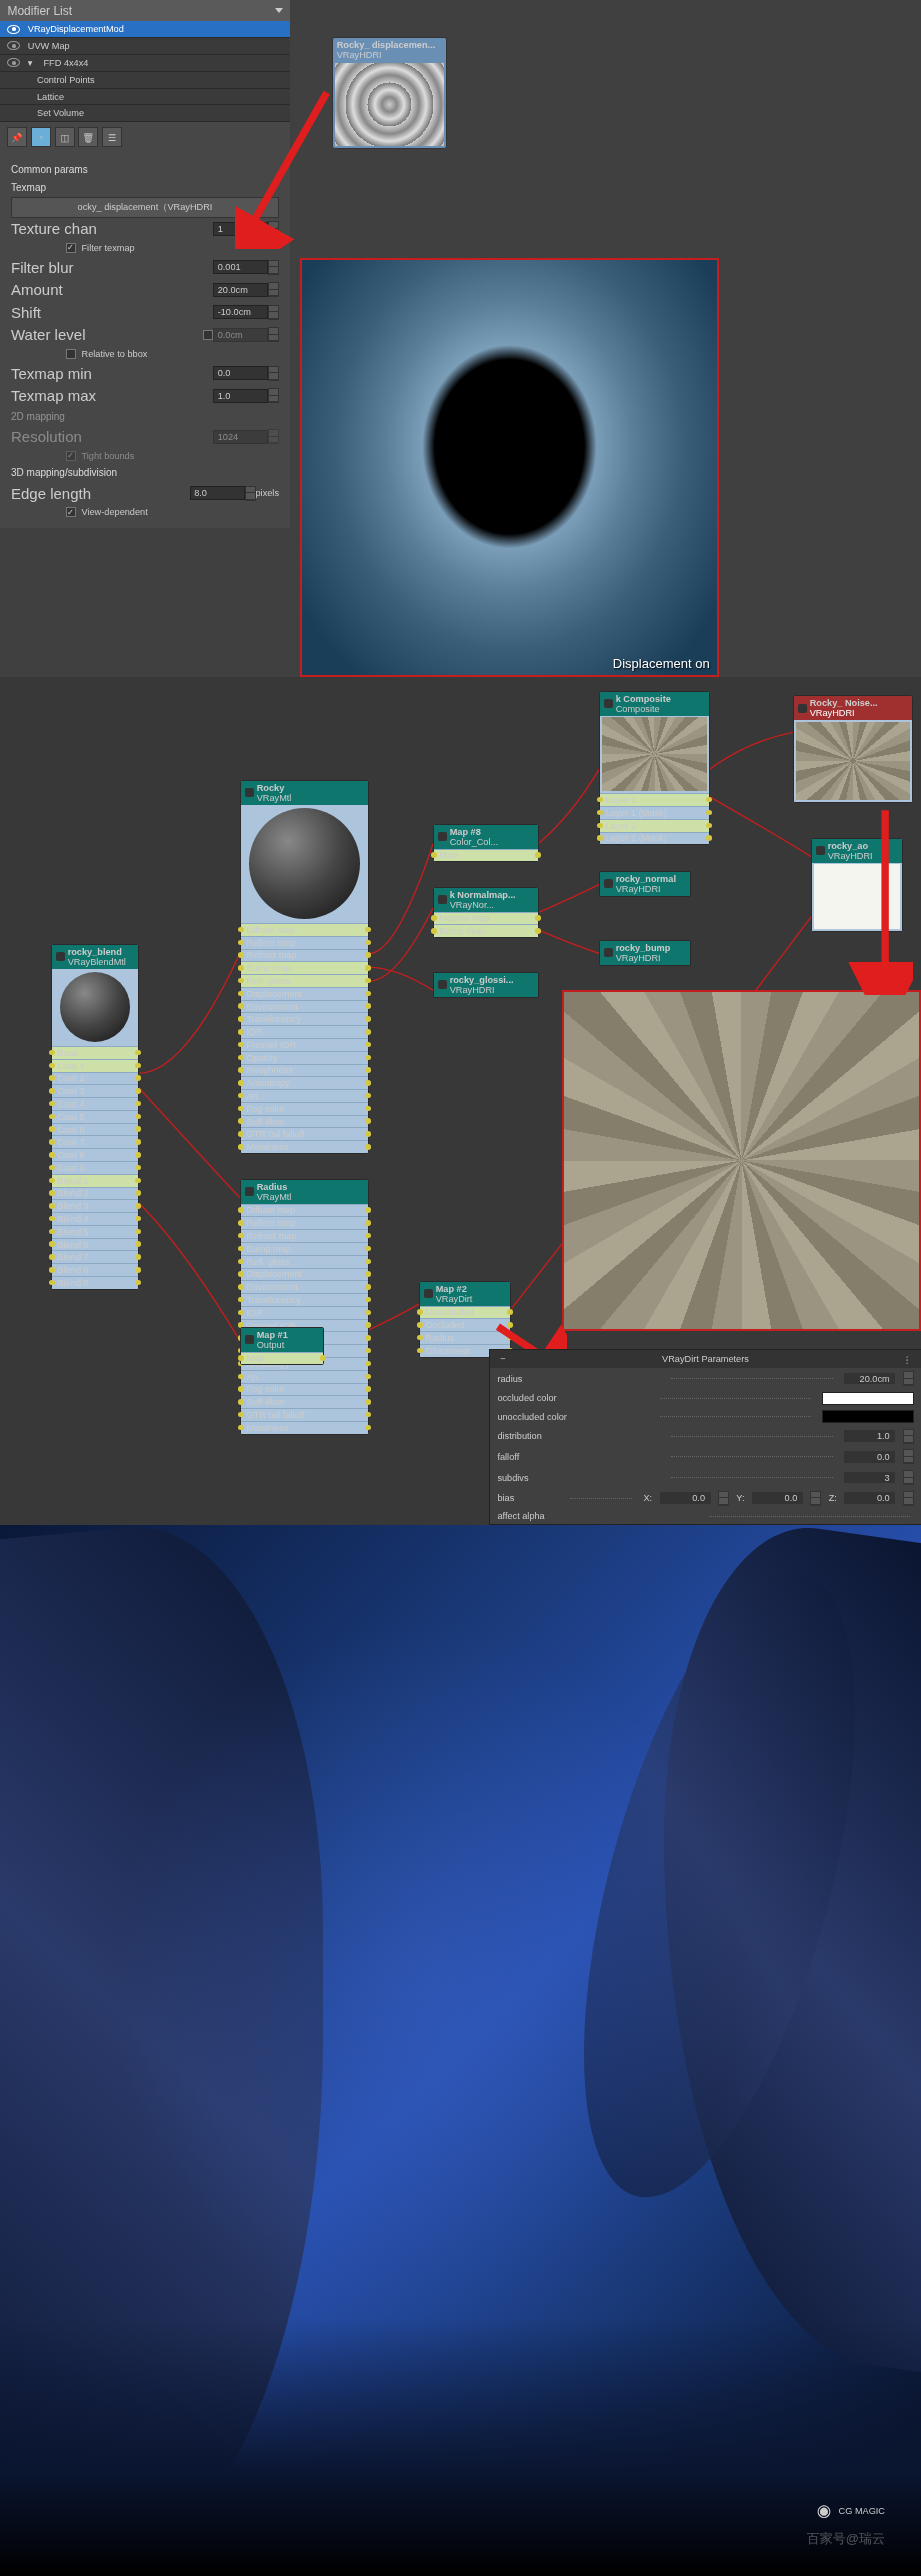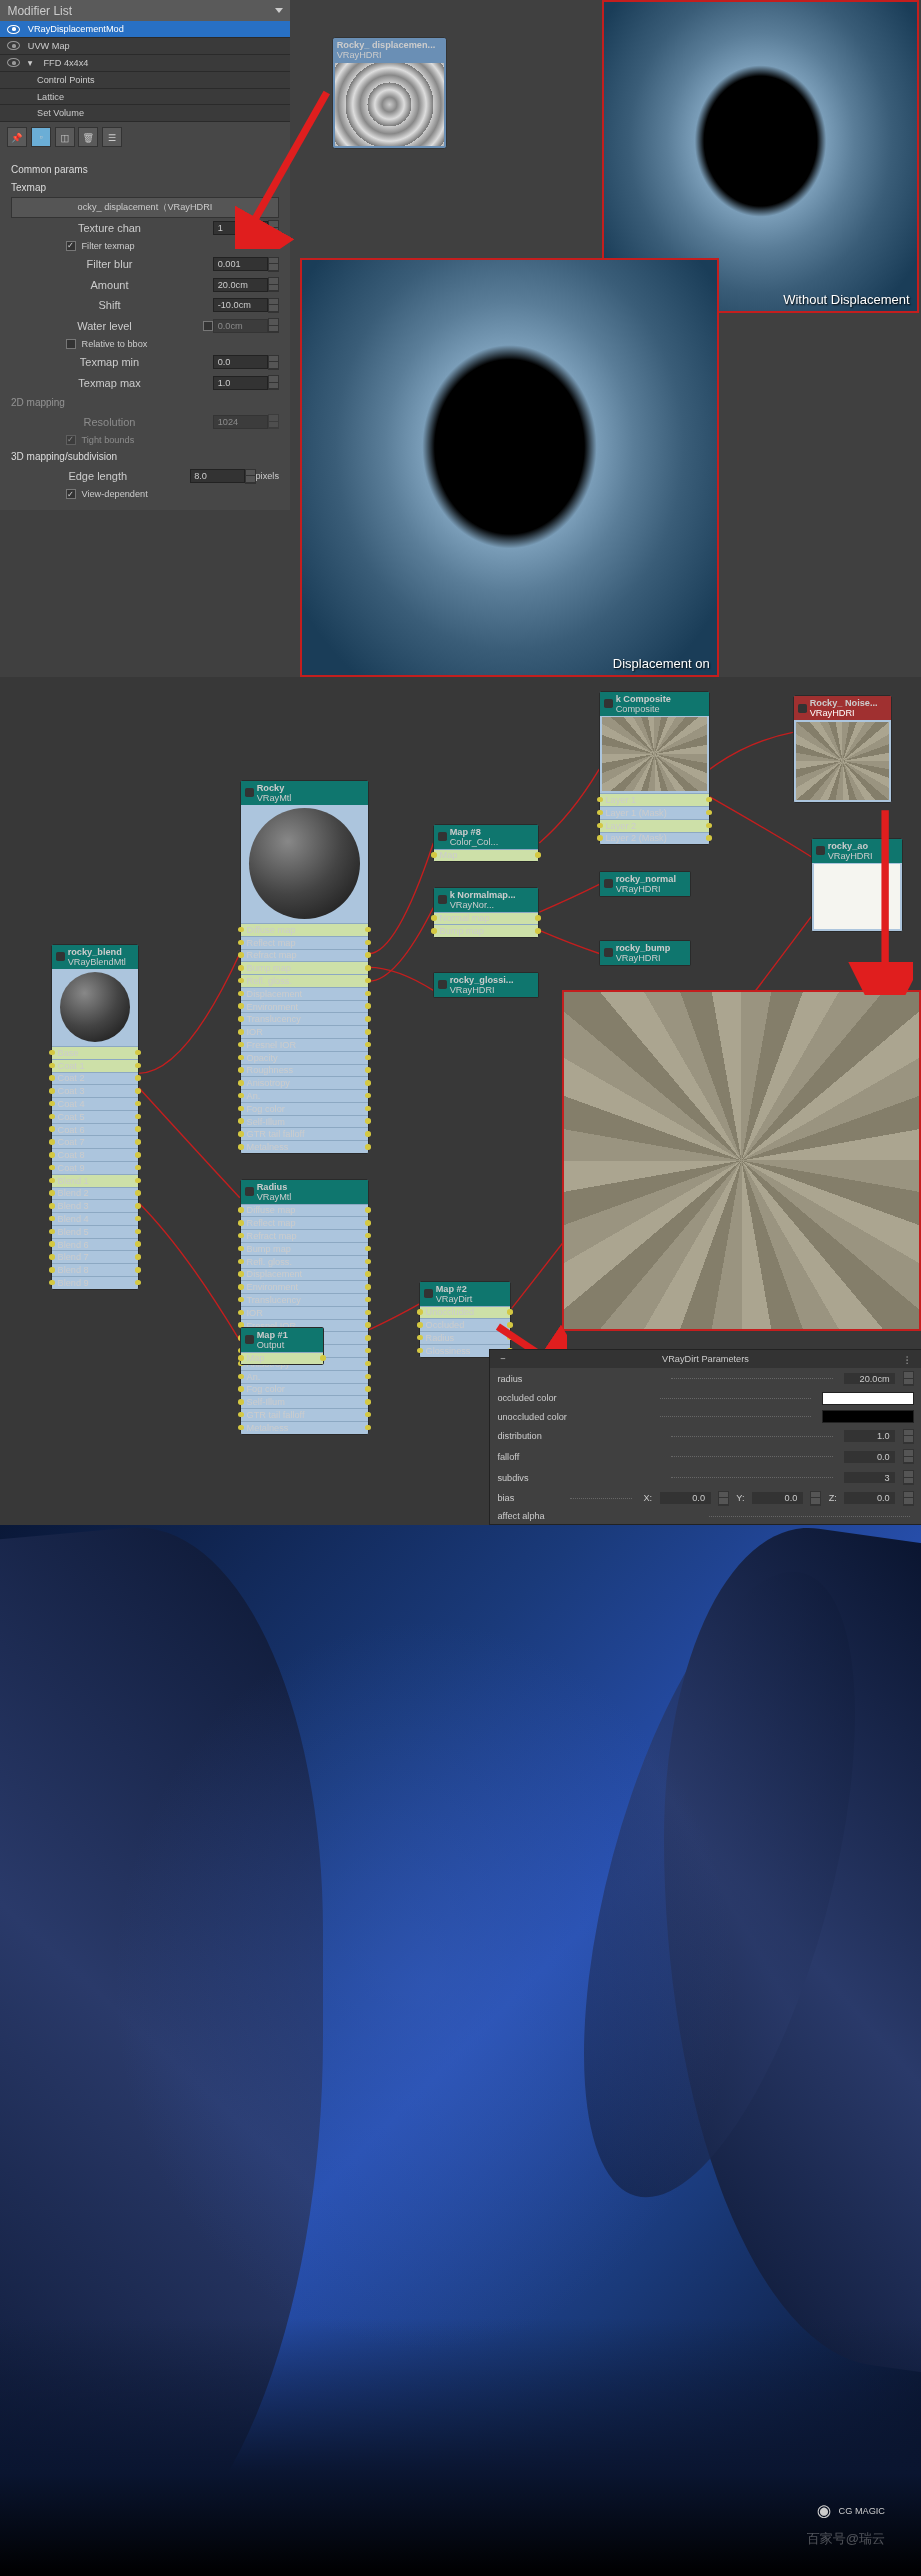--- a/index.html
+++ b/index.html
@@ -17,21 +17,21 @@
 .eye-icon::after{content:'';position:absolute;width:3.7px;height:3.7px;background:#999;border-radius:50%;top:1.8px;left:3.7px}
 .mod-item.selected .eye-icon{border-color:#fff}
 .mod-item.selected .eye-icon::after{background:#fff}
 .mod-sub{padding-left:37px;font-size:9.2px}
 .toolbar{padding:5.5px 7.4px;display:flex;gap:3.7px;background:#474747}
 .tool-btn{width:20px;height:20px;background:#5a5a5a;border:0.9px solid #333;display:flex;align-items:center;justify-content:center}
 .tool-btn.hl{background:#6baed6}
 .params-section{padding:7.4px 11px}
 .params-title{font-size:10px;padding:3.7px 0;color:#ddd}
 .param-row{display:flex;justify-content:space-between;align-items:center;padding:2.8px 0}
-.param-label{font-size:11px;text-align:center;flex:1;padding-right:5px}
+.param-label{font-size:15px;text-align:left;flex:1;padding-right:5px}
 .param-input{background:#333;border:0.9px solid #222;padding:0.9px 3.7px;width:55px;font-size:9.2px}
 .spinner{width:11px;background:#555;border:0.9px solid #333;display:flex;flex-direction:column}
 .spinner div{height:6.5px;border-bottom:0.9px solid #333}
 .texmap-btn{background:#555;border:0.9px solid #333;padding:2.8px 5.5px;width:100%;font-size:9.2px;text-align:center}
 .checkbox-row{display:flex;align-items:center;gap:5.5px;padding:2.8px 0;padding-left:55px}
 .chk{width:10px;height:10px;border:0.9px solid #777;background:#333}
 .chk.on::after{content:'✓';color:#ccc;font-size:8.3px;display:block;margin-top:-1.8px}
 .node-box{position:absolute;background:#6a8fb5;border:0.9px solid #333;border-radius:2.8px}
 .node-header{padding:1.8px 3.7px;font-size:8.3px;color:#111}
 .node-header b{font-weight:bold}
@@ -223,23 +223,20 @@
 
   <svg class="redarrow" style="left:235px;top:83px;width:101px;height:166px" viewBox="0 0 110 180" width="101" height="166">
     <defs>
         <marker id="ah1" markerWidth="12" markerHeight="12" refX="2" refY="6" orient="auto">
           <polygon points="0,0 12,6 0,12" fill="#e01e1e"></polygon>
         </marker>
       </defs>
     <line x1="100" y1="10" x2="15" y2="160" stroke="#e01e1e" stroke-width="8" marker-end="url(#ah1)"></line>
   </svg>
 
-  <div class="render-box cave-img" style="left:602px;top:0;width:317px;height:313px">
-    <div class="render-label">Without Displacement</div>
-  </div>
 
   <div class="render-box cave-img" style="left:300px;top:258px;width:419px;height:419px">
     <div class="render-label">Displacement on</div>
   </div>
 </div>
 
 <div class="section2">
   <div class="node-editor">
 
     <svg style="position:absolute;left:0;top:0;width:922px;height:848px;pointer-events:none" viewBox="0 0 1000 920" width="922" height="848">
@@ -408,21 +405,21 @@
         </div>
     </div>
 
     <div class="ne-node" style="left:599px;top:263px;width:92px">
       <div class="ne-node-hdr">
           <div class="ne-sq"></div>
           <span><b>rocky_bump</b><br><span>VRayHDRI</span></span>
         </div>
     </div>
 
-    <div class="ne-node" style="left:793px;top:18.4px;width:99px">
+    <div class="ne-node" style="left:793px;top:18.4px;width:120px">
       <div class="ne-node-hdr red">
           <div class="ne-sq"></div>
           <span><b>Rocky_ Noise...</b><br><span>VRayHDRI</span></span>
         </div>
       <div class="ne-preview rock-tex" style="height:78px"></div>
     </div>
 
     <div class="ne-node" style="left:811px;top:161px;width:92px">
       <div class="ne-node-hdr">
           <div class="ne-sq"></div>

